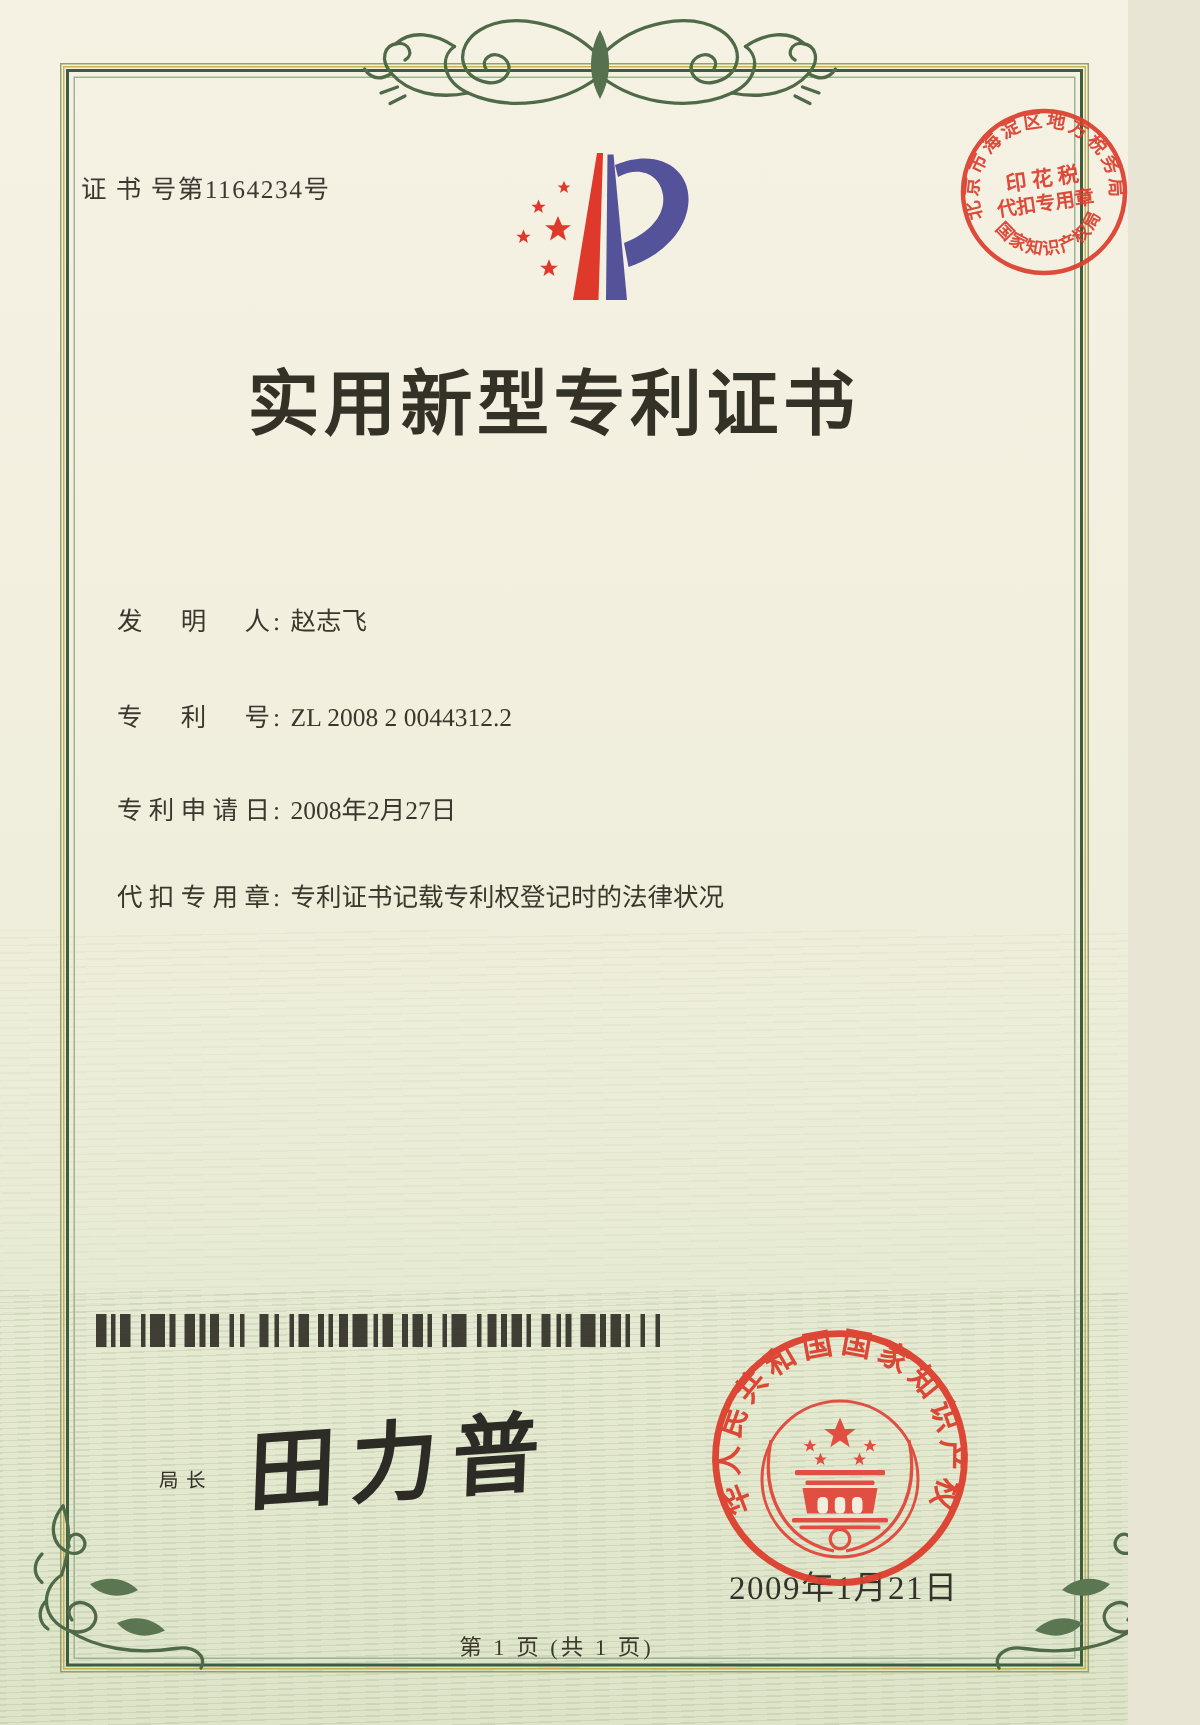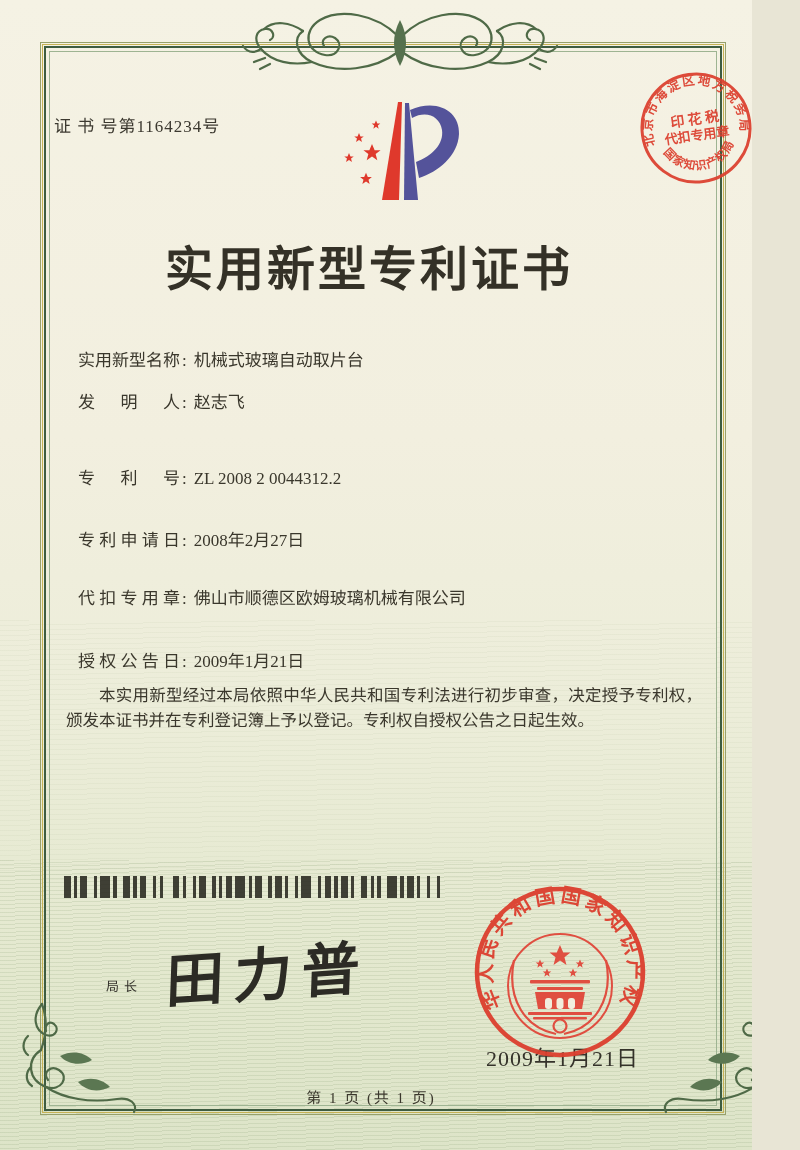--- a/index.html
+++ b/index.html
@@ -123,41 +123,34 @@
     </text>
     <text fill="#dc3f2e" font-size="11.5" font-weight="bold" style="letter-spacing:1px">
       <textPath href="#taxBottom" startOffset="50%" text-anchor="middle">国家知识产权局</textPath>
     </text>
     <text x="70" y="66" text-anchor="middle" fill="#dc3f2e" font-size="14" font-weight="bold">印 花 税</text>
     <text x="70" y="82" text-anchor="middle" fill="#dc3f2e" font-size="13" font-weight="bold">代扣专用章</text>
   </svg>
 
   <h1 class="title">实用新型专利证书</h1>
 
-  <div class="field" style="top:346px">
-    <span class="flabel">实用新型名称</span><span class="fcolon">:</span><span class="fvalue">机械式玻璃自动取片台</span>
-  </div>
-  <div class="field" style="top:388px">
+  <div class="field" style="top:400px">
     <span class="flabel">发明人</span><span class="fcolon">:</span><span class="fvalue">赵志飞</span>
   </div>
   <div class="field" style="top:464px">
     <span class="flabel">专利号</span><span class="fcolon">:</span><span class="fvalue">ZL 2008 2 0044312.2</span>
   </div>
   <div class="field" style="top:526px">
     <span class="flabel">专利申请日</span><span class="fcolon">:</span><span class="fvalue">2008年2月27日</span>
   </div>
   <div class="field" style="top:584px">
-    <span class="flabel">代扣专用章</span><span class="fcolon">:</span><span class="fvalue">佛山市顺德区欧姆玻璃机械有限公司</span>
-  </div>
-  <div class="field" style="top:647px">
-    <span class="flabel">授权公告日</span><span class="fcolon">:</span><span class="fvalue">2009年1月21日</span>
+    <span class="flabel">代扣专用章</span><span class="fcolon">:</span><span class="fvalue">专利证书记载专利权登记时的法律状况</span>
   </div>
 
   <div class="paras">
-    <p>本实用新型经过本局依照中华人民共和国专利法进行初步审查，决定授予专利权，颁发本证书并在专利登记簿上予以登记。专利权自授权公告之日起生效。</p>
   </div>
 
   <div class="barcode">
       <i style="width: 6.6087px; margin-right: 3.30435px;"></i>
       <i style="width: 3.30435px; margin-right: 3.30435px;"></i>
       <i style="width: 6.6087px; margin-right: 6.6087px;"></i>
       <i style="width: 3.30435px; margin-right: 3.30435px;"></i>
       <i style="width: 9.91304px; margin-right: 3.30435px;"></i>
       <i style="width: 3.30435px; margin-right: 6.6087px;"></i>
       <i style="width: 6.6087px; margin-right: 3.30435px;"></i>

